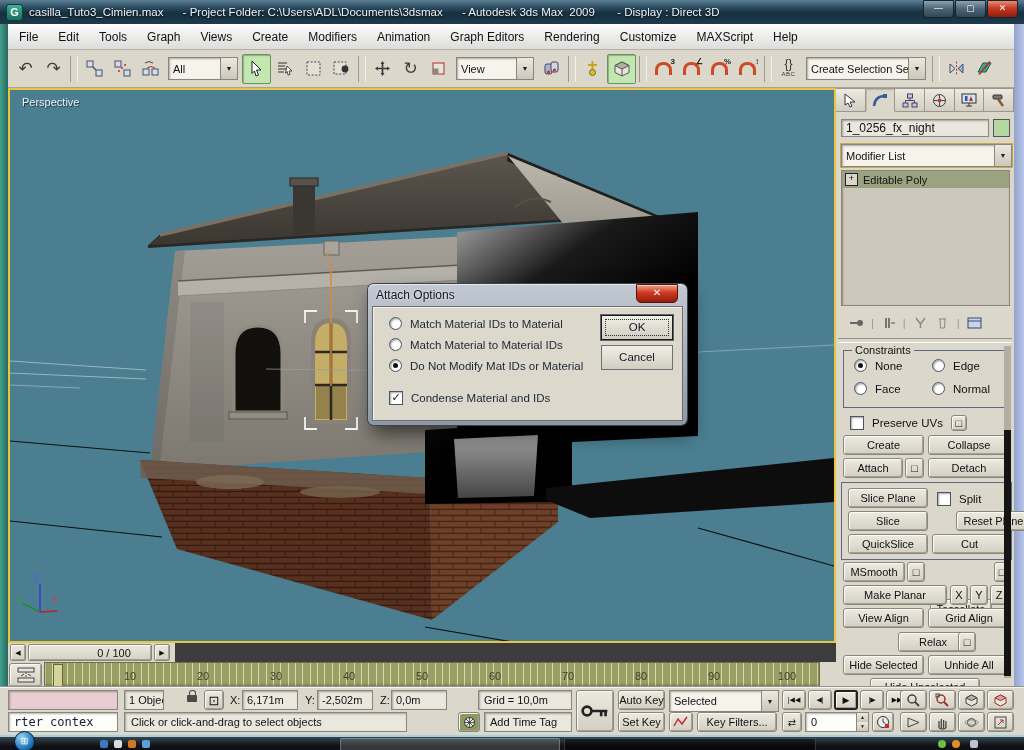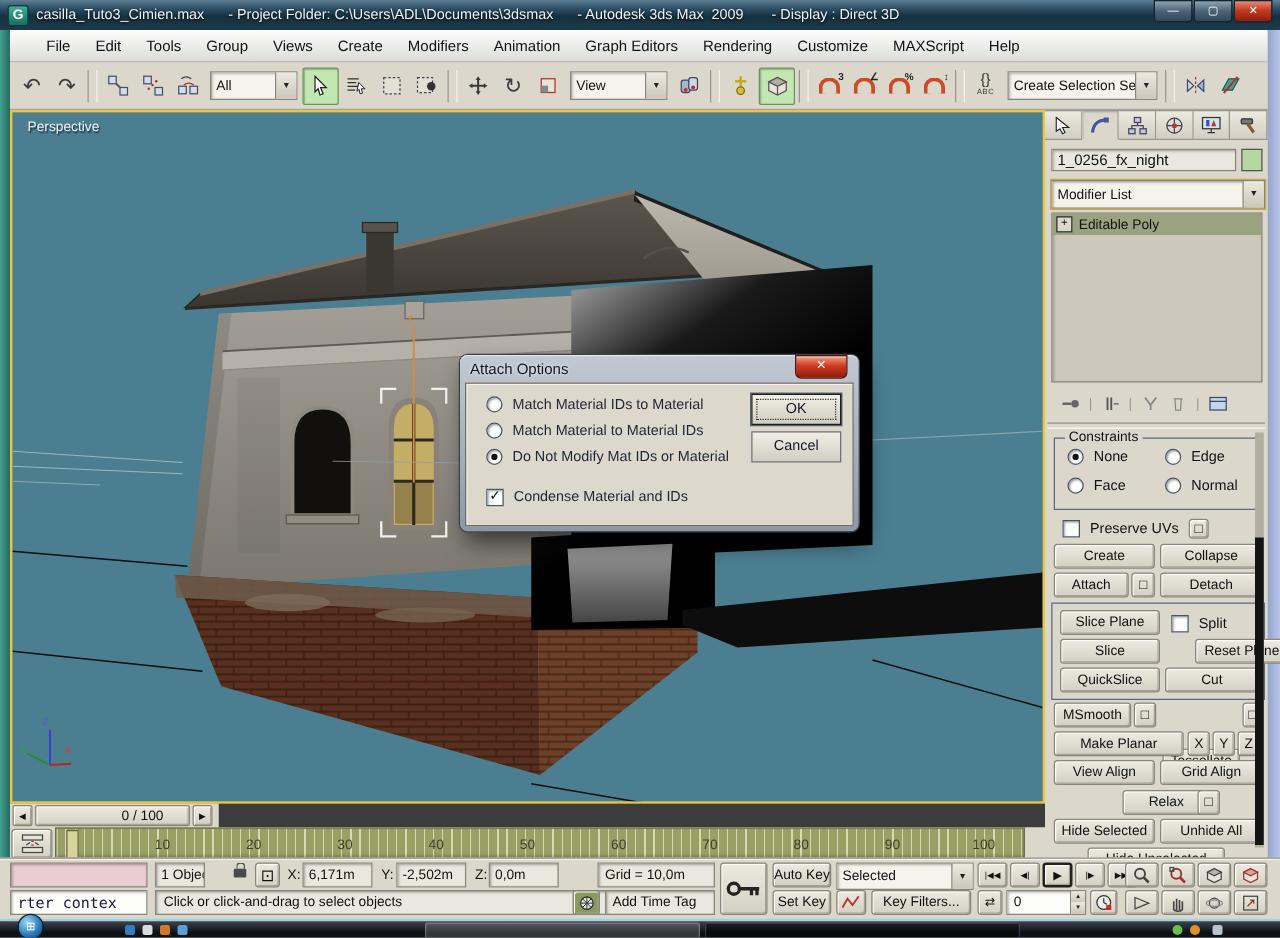--- a/index.html
+++ b/index.html
@@ -16,21 +16,21 @@
   .winbtns{position:absolute;right:6px;top:0;display:flex;gap:1px;}
   .winbtn{width:29px;height:16px;border-radius:0 0 4px 4px;border:1px solid #14242e;
     background:linear-gradient(#8ea3b2,#4a6375 50%,#31485a);color:#fff;font-size:9px;
     text-align:center;line-height:15px;}
   .winbtn.close{background:linear-gradient(#e98d76,#c33a22 45%,#8f1d0e);}
   .border-left{left:0;top:24px;width:8px;height:713px;background:linear-gradient(90deg,#43a18f,#27695e);}
   .border-right{left:1014px;top:24px;width:10px;height:713px;background:linear-gradient(90deg,#93a3c9,#b9c6ec);}
   .border-bottom{left:0;top:734px;width:1024px;height:3px;background:#9fd2e2;}
   
   .menubar{left:8px;top:24px;width:1006px;height:26px;background:linear-gradient(#fdfdfd,#dcdcda);
-    display:flex;align-items:center;padding-left:20px;box-sizing:border-box;gap:2px;border-bottom:1px solid #b6b2a8;}
+    display:flex;align-items:center;padding-left:2px;box-sizing:border-box;gap:2px;border-bottom:1px solid #b6b2a8;}
   .menuitem{padding:3px 9px;font-size:12px;color:#111;}
   .toolbar{left:8px;top:50px;width:1006px;height:38px;background:#dbd7cb;display:flex;align-items:center;
     padding-left:4px;box-sizing:border-box;gap:1px;border-bottom:1px solid #a8a49a;}
   .tbtn{width:27px;height:28px;display:flex;align-items:center;justify-content:center;border-radius:2px;position:relative;}
   .tbtn.active{background:#c3e7b0;border:1px solid #69925f;box-shadow:inset 1px 1px 1px rgba(0,0,0,.25);}
   .tsep{width:6px;height:26px;border-left:1px solid #9b978c;border-right:1px solid #f3f1ea;margin:0 2px;}
   .glyph{font-size:17px;color:#3c3c3c;line-height:1;}
   .combo{height:21px;background:#f5f3ec;border:1px solid #8a867c;box-shadow:inset 1px 1px 2px rgba(0,0,0,.3);
     display:flex;align-items:center;position:relative;margin:0 3px;}
   .combo .ctext{padding:0 4px;font-size:11px;white-space:nowrap;overflow:hidden;flex:1;}
@@ -113,21 +113,21 @@
   </div>
 
   <div class="abs border-left"></div>
   <div class="abs border-right"></div>
   <div class="abs border-bottom"></div>
 
   <div class="abs menubar">
     <span class="menuitem">File</span>
     <span class="menuitem">Edit</span>
     <span class="menuitem">Tools</span>
-    <span class="menuitem">Group</span>
+    <span class="menuitem">Graph</span>
     <span class="menuitem">Views</span>
     <span class="menuitem">Create</span>
     <span class="menuitem">Modifiers</span>
     <span class="menuitem">Animation</span>
     <span class="menuitem">Graph Editors</span>
     <span class="menuitem">Rendering</span>
     <span class="menuitem">Customize</span>
     <span class="menuitem">MAXScript</span>
     <span class="menuitem">Help</span>
   </div>
@@ -623,21 +623,21 @@
     <span class="slabel">-2,502m</span>
     </div>
   <span class="abs slabel" style="left:380px;top:694px;">Z:</span>
   <div class="abs sunk" style="left:391px;top:690px;width:56px;height:20px;display:flex;align-items:center;padding-left:4px;">
     <span class="slabel">0,0m</span>
     </div>
   <div class="abs sunk" style="left:478px;top:690px;width:94px;height:20px;display:flex;align-items:center;padding-left:5px;">
     <span class="slabel">Grid = 10,0m</span>
     </div>
 
-  <div class="abs sunk" style="left:124px;top:712px;width:362px;height:20px;display:flex;align-items:center;padding-left:6px;">
+  <div class="abs sunk" style="left:124px;top:712px;width:283px;height:20px;display:flex;align-items:center;padding-left:6px;">
     <span class="slabel">Click or click-and-drag to select objects</span>
     </div>
   <div class="abs b3" style="left:458px;top:712px;width:22px;height:20px;background:#8a9a5a;">
     <svg width="13" height="13" viewBox="0 0 13 13">
         <circle cx="6.5" cy="6.5" r="5" fill="#e8e8e8" stroke="#333"></circle>
         <path d="M6.5 1.5 V11.5 M1.5 6.5 H11.5 M3 3 L10 10 M10 3 L3 10" stroke="#333" stroke-width=".8"></path>
       </svg>
     </div>
   <div class="abs sunk" style="left:484px;top:712px;width:88px;height:20px;display:flex;align-items:center;padding-left:5px;">
     <span class="slabel">Add Time Tag</span>

